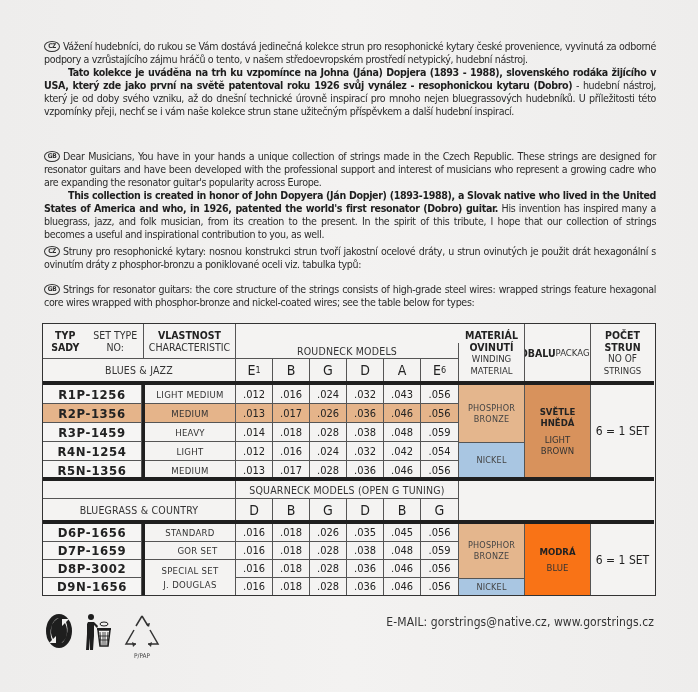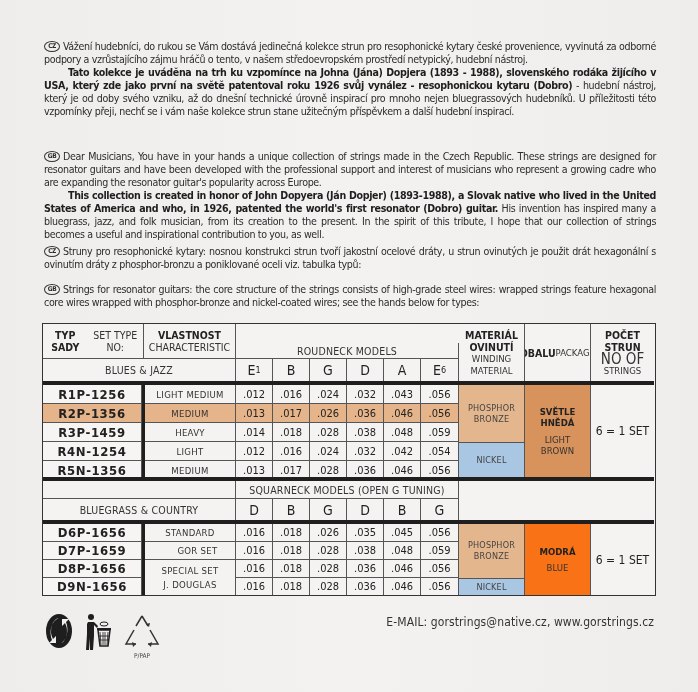--- a/index.html
+++ b/index.html
@@ -50,21 +50,21 @@
   <div class="text-block" style="top:150px;">
     <p><span class="lang">GB</span><span>Dear Musicians, You have in your hands a unique collection of strings made in the Czech Republic. These strings are designed for resonator guitars and have been developed with the professional support and interest of musicians who represent a growing cadre who are expanding the resonator guitar's popularity across Europe.</span></p>
     <p class="indent"><span class="bold">This collection is created in honor of John Dopyera (Ján Dopjer) (1893-1988), a Slovak native who lived in the United States of America and who, in 1926, patented the world's first resonator (Dobro) guitar.</span><span> His invention has inspired many a bluegrass, jazz, and folk musician, from its creation to the present. In the spirit of this tribute, I hope that our collection of strings becomes a useful and inspirational contribution to you, as well.</span></p>
   </div>
 
   <div class="text-block" style="top:245px;">
     <p><span class="lang">CZ</span><span>Struny pro resophonické kytary: nosnou konstrukci strun tvoří jakostní ocelové dráty, u strun ovinutých je použit drát hexagonální s ovinutím dráty z phosphor-bronzu a poniklované oceli viz. tabulka typů:</span></p>
   </div>
 
   <div class="text-block" style="top:283px;">
-    <p><span class="lang">GB</span><span>Strings for resonator guitars: the core structure of the strings consists of high-grade steel wires: wrapped strings feature hexagonal core wires wrapped with phosphor-bronze and nickel-coated wires; see the hands below for types:</span></p>
+    <p><span class="lang">GB</span><span>Strings for resonator guitars: the core structure of the strings consists of high-grade steel wires: wrapped strings feature hexagonal core wires wrapped with phosphor-bronze and nickel-coated wires; see the table below for types:</span></p>
   </div>
 
   <div class="tbl">
 
     <div class="cell hdr1" style="left:0;top:0;width:101px;height:35px;">
       <span>TYP SADY</span>
       <span class="hdr2" style="font-weight:normal">SET TYPE NO:</span>
     </div>
     <div class="cell hdr1" style="left:101px;top:0;width:92px;height:35px;flex-direction:column;">
       <span>VLASTNOST</span>
@@ -80,21 +80,21 @@
     </div>
     <div class="cell hdr1" style="left:482px;top:0;width:66px;height:58px;flex-direction:row;">
       <span>BARVA</span>
       <span>OBALU</span>
       <span class="hdr2" style="font-weight:normal;font-size:9.5px">PACKAGE</span>
       <span class="hdr2" style="font-weight:normal;font-size:9.5px">COLOUR</span>
     </div>
     <div class="cell hdr1" style="left:548px;top:0;width:63px;height:58px;flex-direction:column;border-right:none;">
       <span>POČET</span>
       <span>STRUN</span>
-      <span class="hdr2" style="font-weight:normal;font-size:15px">NO OF</span>
+      <span class="hdr2" style="font-weight:normal;font-size:10px">NO OF</span>
       <span class="hdr2" style="font-weight:normal;font-size:9.5px">STRINGS</span>
     </div>
 
     <div class="cell sub" style="left:0;top:35px;width:193px;height:23px;">BLUES &amp; JAZZ</div>
     <div id="rn-strings">
         <div class="cell string" style="left: 193px; top: 35px; width: 37px; height: 23px;">
           <span>E</span>
           <sub style="font-size: 9px;">1</sub>
         </div>
         <div class="cell string" style="left: 230px; top: 35px; width: 37px; height: 23px;">
@@ -199,21 +199,21 @@
         <div class="cell gauge" style="left: 304px; top: 200px; width: 37px; height: 18px;">.035</div>
         <div class="cell gauge" style="left: 341px; top: 200px; width: 37px; height: 18px;">.045</div>
         <div class="cell gauge" style="left: 378px; top: 200px; width: 38px; height: 18px;">.056</div>
         <div class="cell code" style="left: 0px; top: 218px; width: 99px; height: 18px;">D7P-1659</div>
         <div class="cell gauge" style="left: 193px; top: 218px; width: 37px; height: 18px;">.016</div>
         <div class="cell gauge" style="left: 230px; top: 218px; width: 37px; height: 18px;">.018</div>
         <div class="cell gauge" style="left: 267px; top: 218px; width: 37px; height: 18px;">.028</div>
         <div class="cell gauge" style="left: 304px; top: 218px; width: 37px; height: 18px;">.038</div>
         <div class="cell gauge" style="left: 341px; top: 218px; width: 37px; height: 18px;">.048</div>
         <div class="cell gauge" style="left: 378px; top: 218px; width: 38px; height: 18px;">.059</div>
-        <div class="cell code" style="left: 0px; top: 236px; width: 99px; height: 18px;">D8P-1656</div>
+        <div class="cell code" style="left: 0px; top: 236px; width: 99px; height: 18px;">D8P-3002</div>
         <div class="cell gauge" style="left: 193px; top: 236px; width: 37px; height: 18px;">.016</div>
         <div class="cell gauge" style="left: 230px; top: 236px; width: 37px; height: 18px;">.018</div>
         <div class="cell gauge" style="left: 267px; top: 236px; width: 37px; height: 18px;">.028</div>
         <div class="cell gauge" style="left: 304px; top: 236px; width: 37px; height: 18px;">.036</div>
         <div class="cell gauge" style="left: 341px; top: 236px; width: 37px; height: 18px;">.046</div>
         <div class="cell gauge" style="left: 378px; top: 236px; width: 38px; height: 18px;">.056</div>
         <div class="cell code" style="left: 0px; top: 254px; width: 99px; height: 17px; border-bottom: none;">D9N-1656</div>
         <div class="cell gauge" style="left: 193px; top: 254px; width: 37px; height: 17px; border-bottom: none;">.016</div>
         <div class="cell gauge" style="left: 230px; top: 254px; width: 37px; height: 17px; border-bottom: none;">.018</div>
         <div class="cell gauge" style="left: 267px; top: 254px; width: 37px; height: 17px; border-bottom: none;">.028</div>

